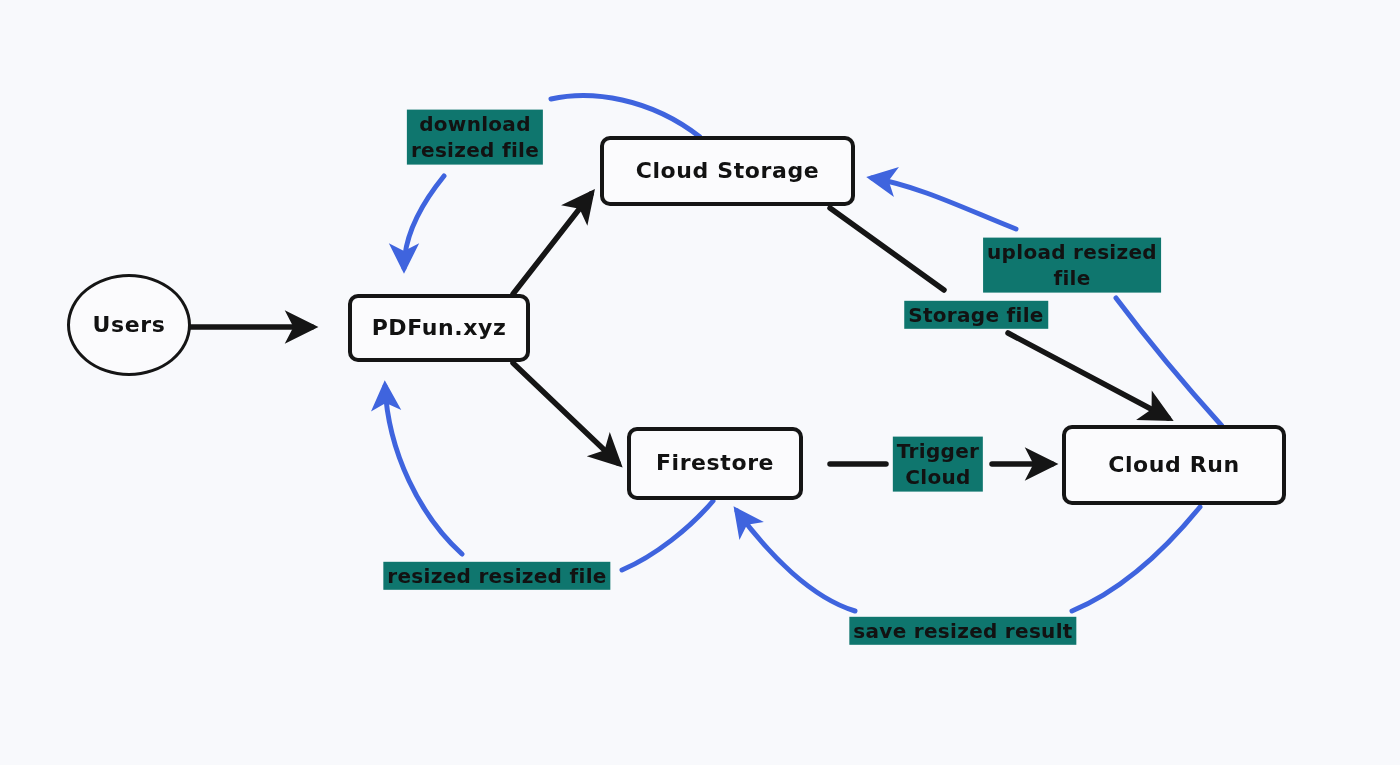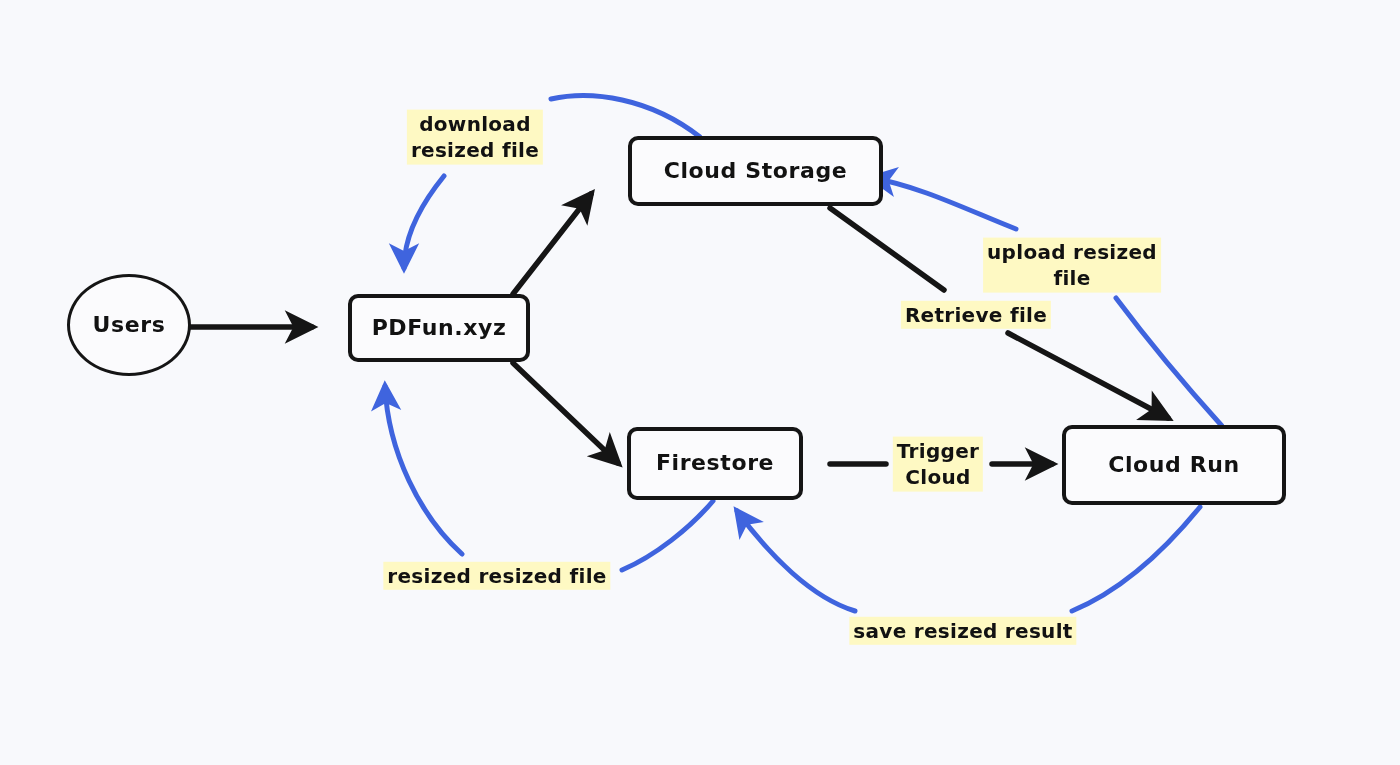--- a/index.html
+++ b/index.html
@@ -47,21 +47,21 @@
   .edge-label {
     position: absolute;
     z-index: 4;
     color: #121212;
     font-family: "DejaVu Sans", sans-serif;
     font-weight: 700;
     font-size: 20px;
     letter-spacing: 0.3px;
     line-height: 1.32;
     text-align: center;
-    background: #fef9c3;
+    background: #0f766e;
     padding: 1px 4px;
     white-space: pre-line;
     transform: translate(-50%, -50%);
   }
 </style>
 </head>
 <body>
 
 <div id="canvas">
 
@@ -101,39 +101,39 @@
   </svg>
 
   <div class="node node-ellipse" style="left:67px; top:274px; width:124px; height:102px;">
     <span class="node-label">Users</span>
   </div>
 
   <div class="node node-rect" style="left:348px; top:294px; width:182px; height:68px;">
     <span class="node-label">PDFun.xyz</span>
   </div>
 
-  <div class="node node-rect" style="left:600px; top:136px; width:255px; height:70px;margin-left:28px;">
+  <div class="node node-rect" style="left:600px; top:136px; width:255px; height:70px;">
     <span class="node-label">Cloud Storage</span>
   </div>
 
   <div class="node node-rect" style="left:627px; top:427px; width:176px; height:73px;">
     <span class="node-label">Firestore</span>
   </div>
 
   <div class="node node-rect" style="left:1062px; top:425px; width:224px; height:80px;">
     <span class="node-label">Cloud Run</span>
   </div>
 
   <div class="edge-label" style="left:475px; top:137px;">download
 resized file</div>
 
   <div class="edge-label" style="left:1072px; top:265px;">upload resized
 file</div>
 
-  <div class="edge-label" style="left:976px; top:315px;">Retrieve file</div>
+  <div class="edge-label" style="left:976px; top:315px;">Storage file</div>
 
   <div class="edge-label" style="left:938px; top:464px;">Trigger
 Cloud</div>
 
   <div class="edge-label" style="left:497px; top:576px;">resized resized file</div>
 
   <div class="edge-label" style="left:963px; top:631px;">save resized result</div>
 
 </div>
 

